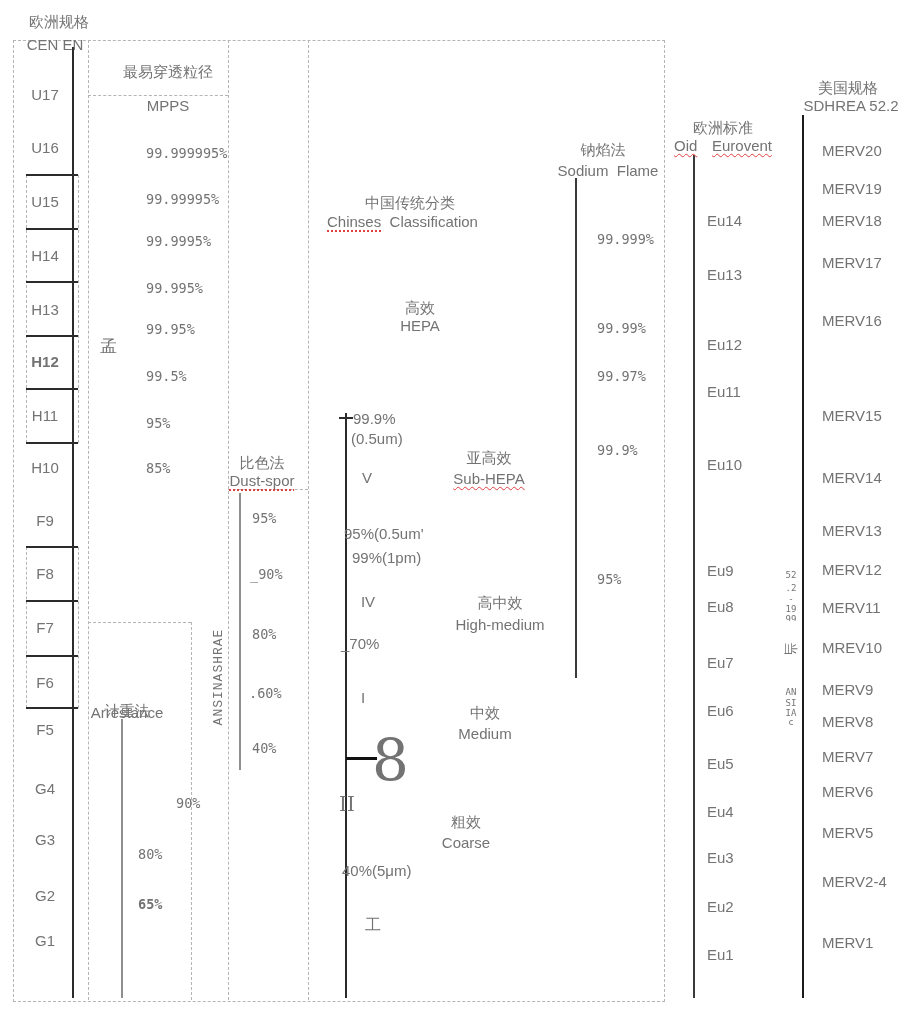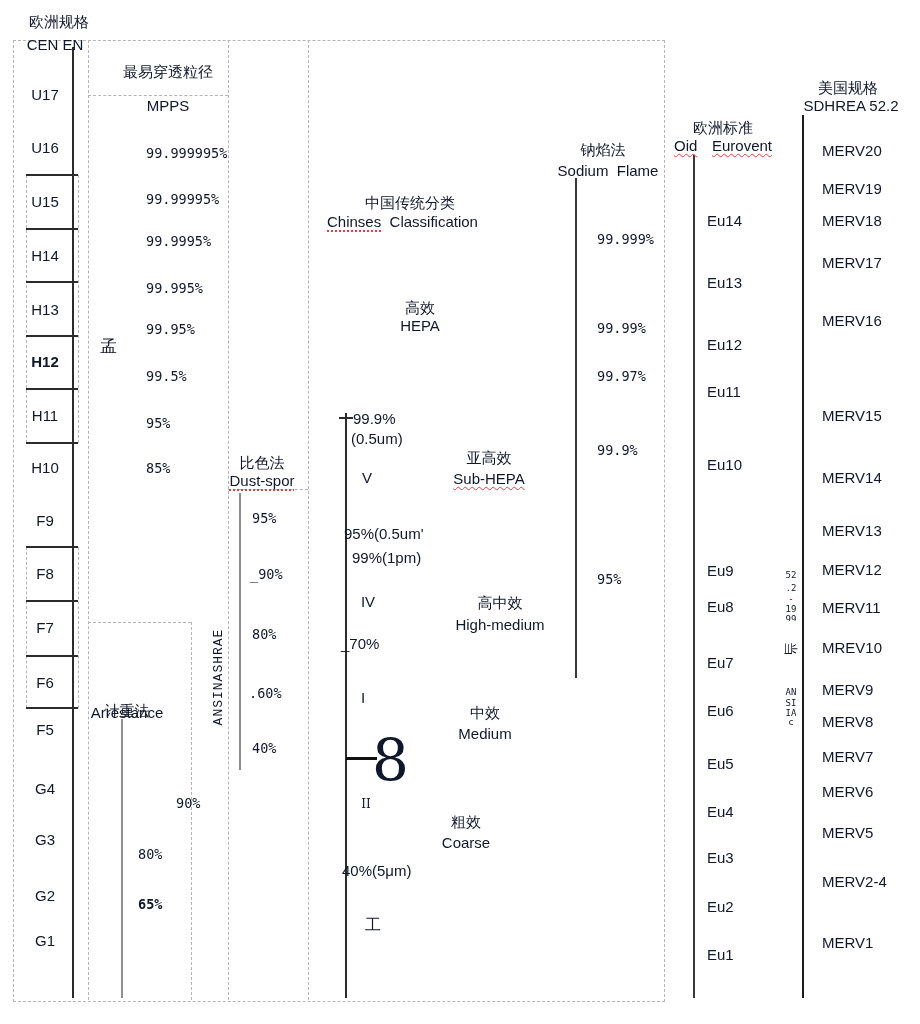--- a/index.html
+++ b/index.html
@@ -1,17 +1,17 @@
 <!DOCTYPE html>
 <html><head>
 <meta charset="utf-8">
 <style>
   html,body{margin:0;padding:0;background:#ffffff;}
   #canvas{position:relative;width:900px;height:1024px;background:#fff;overflow:hidden;
-          font-family:"Liberation Sans",sans-serif;color:#0f172a;}
+          font-family:"Liberation Sans",sans-serif;color:#737373;}
   .t{position:absolute;font-size:15px;line-height:18px;white-space:pre;}
   .c{text-align:center;}
   .mono{font-family:"DejaVu Sans Mono",monospace;font-size:13.5px;}
   .serif{font-family:"DejaVu Serif",serif;}
   .sm{font-size:9px;line-height:10px;}
   .vline{position:absolute;width:2px;background:#2b2b2b;}
   .hline{position:absolute;height:2px;background:#2b2b2b;}
   .gline{background:#8f8f8f;}
   .dashv{position:absolute;width:0;border-left:1px dashed #b5b5b5;}
   .dashh{position:absolute;height:0;border-top:1px dashed #b5b5b5;}
@@ -125,37 +125,37 @@
 
   <div class="t" style="left:353px;top:410px;">99.9%</div>
   <div class="t" style="left:351px;top:430px;">(0.5um)</div>
   <div class="t c" style="left:357px;top:469px;width:20px;">V</div>
   <div class="t" style="left:344px;top:525px;">95%(0.5um'</div>
   <div class="t" style="left:352px;top:549px;">99%(1pm)</div>
   <div class="t c" style="left:356px;top:593px;width:24px;">IV</div>
   <div class="t" style="left:341px;top:635px;">_70%</div>
   <div class="t c" style="left:356px;top:689px;width:14px;">I</div>
   <div class="t serif" style="left:372px;top:729px;font-size:58px;line-height:62px;">8</div>
-  <div class="t c serif" style="left:357px;top:795px;width:18px;font-size:12px;text-align:center;">II</div>
+  <div class="t c serif" style="left:338px;top:795px;width:18px;font-size:20px;text-align:center;">II</div>
   <div class="t" style="left:342px;top:862px;">40%(5μm)</div>
   <div class="t c serif" style="left:363px;top:916px;width:20px;font-size:16px;">工</div>
 
   <div class="t c" style="left:553px;top:141px;width:100px;">钠焰法</div>
   <div class="t c" style="left:550px;top:162px;width:116px;">Sodium  Flame</div>
   <div class="t mono" style="left:597px;top:230px;">99.999%</div>
   <div class="t mono" style="left:597px;top:319px;">99.99%</div>
   <div class="t mono" style="left:597px;top:367px;">99.97%</div>
   <div class="t mono" style="left:597px;top:441px;">99.9%</div>
   <div class="t mono" style="left:597px;top:570px;">95%</div>
 
   <div class="t c" style="left:663px;top:119px;width:120px;">欧洲标准</div>
   <div class="t u-wavy" style="left:674px;top:137px;">Oid</div>
   <div class="t u-wavy" style="left:712px;top:137px;">Eurovent</div>
   <div class="t" style="left:707px;top:212px;">Eu14</div>
-  <div class="t" style="left:707px;top:274px;">Eu13</div>
+  <div class="t" style="left:707px;top:266px;">Eu13</div>
   <div class="t" style="left:707px;top:336px;">Eu12</div>
   <div class="t" style="left:707px;top:383px;">Eu11</div>
   <div class="t" style="left:707px;top:456px;">Eu10</div>
   <div class="t" style="left:707px;top:541px;margin-top:21px;">Eu9</div>
   <div class="t" style="left:707px;top:598px;">Eu8</div>
   <div class="t" style="left:707px;top:654px;">Eu7</div>
   <div class="t" style="left:707px;top:702px;">Eu6</div>
   <div class="t" style="left:707px;top:755px;">Eu5</div>
   <div class="t" style="left:707px;top:803px;">Eu4</div>
   <div class="t" style="left:707px;top:849px;">Eu3</div>

